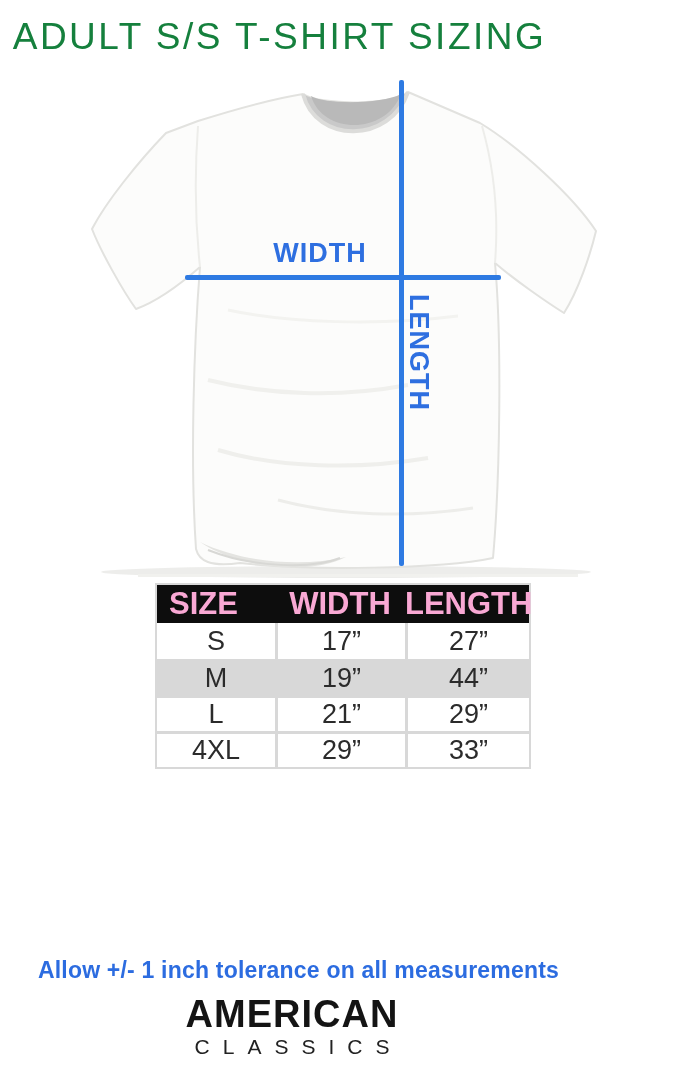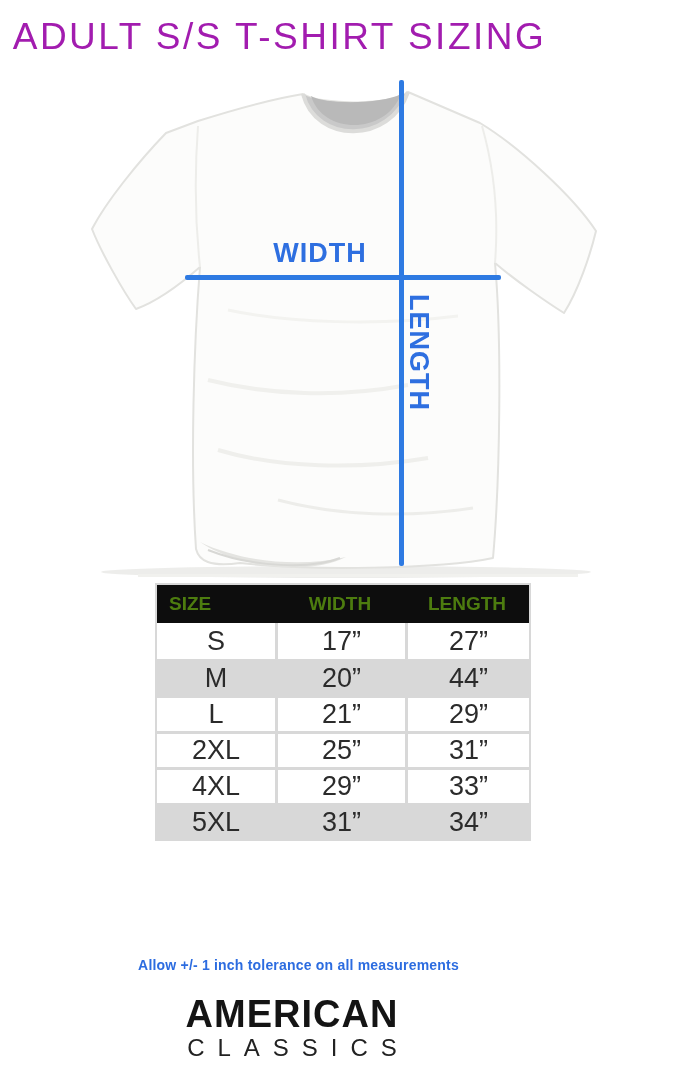--- a/index.html
+++ b/index.html
@@ -7,21 +7,21 @@
   body {
     width: 687px; height: 1080px;
     font-family: "Liberation Sans", sans-serif;
     position: relative;
     overflow: hidden;
   }
   .page-title {
     position: absolute; top: 16px; left: 0; width: 559px;
     text-align: center;
     font-size: 37px; font-weight: 300; letter-spacing: 2.5px;
-    color: #a21caf;
+    color: #15803d;
   }
   
   .shirt-area {
     position: absolute; left: 78px; top: 80px;
     width: 530px; height: 500px;
   }
   .shirt-area svg { position: absolute; left: 0; top: 0; }
   .measure-hline {
     position: absolute; left: 107px; top: 195px;
     width: 316px; height: 5px;
@@ -49,55 +49,55 @@
     position: absolute; left: 155px; top: 583px;
     width: 376px;
     border: 2px solid #d8d8d8;
   }
   table.size-table {
     width: 100%;
     border-collapse: separate; border-spacing: 0;
     table-layout: fixed;
   }
   .size-table th {
-    background: #0d0d0d; color: #4d7c0f;
-    font-size: 19px; font-weight: bold;
+    background: #0d0d0d; color: #f9a8d4;
+    font-size: 31px; font-weight: bold;
     height: 38px; vertical-align: middle; margin-left: 7px;
   }
   .size-table th.col-size { text-align: left; padding-left: 12px; width: 118px; }
   .size-table th.col-width { text-align: center; width: 130px; }
   .size-table th.col-length { text-align: center; width: 124px; }
   .size-table td {
     background: #ffffff;
     text-align: center; vertical-align: middle;
     height: 36px;
     font-size: 27px; font-weight: 300; color: #2b2b2b;
     font-stretch: condensed;
   }
   .size-table tr td { border-top: 3px solid #d8d8d8; }
   .size-table tr:first-child td { border-top: none; }
   .size-table td + td { border-left: 3px solid #d8d8d8; }
   .size-table tr.alt td { background: #d8d8d8; border-color: #d8d8d8; }
   
   .tolerance-note {
     position: absolute; top: 957px; left: 0; width: 597px;
     text-align: center;
-    font-size: 14px; font-weight: bold;
+    font-size: 23px; font-weight: bold;
     color: #2c6ce0; letter-spacing: 0.2px;
   }
   .brand-logo {
     position: absolute; top: 995px; left: 0; width: 584px;
     display: flex; flex-direction: column; align-items: center;
   }
   .brand-primary {
     font-size: 38px; font-weight: 800; letter-spacing: 1px;
     color: #141414; line-height: 1.0;
   }
   .brand-secondary {
-    font-size: 24px; font-weight: 400; letter-spacing: 13px;
+    font-size: 21px; font-weight: 400; letter-spacing: 13px;
     padding-left: 13px; 
     color: #222222; line-height: 1.2; margin-top: 1px;
   }
 </style>
 </head>
 <body>
 
 <h1 class="page-title">ADULT S/S T-SHIRT SIZING</h1>
 
 <div class="shirt-area">
@@ -154,42 +154,32 @@
       </tr>
     </thead>
     <tbody>
       <tr>
         <td>S</td>
         <td>17”</td>
         <td>27”</td>
       </tr>
       <tr class="alt">
         <td>M</td>
-        <td>20”</td>
+        <td>19”</td>
         <td>44”</td>
       </tr>
       <tr>
         <td>L</td>
         <td>21”</td>
         <td>29”</td>
       </tr>
       <tr>
-        <td>2XL</td>
-        <td>25”</td>
-        <td>31”</td>
-      </tr>
-      <tr>
         <td>4XL</td>
         <td>29”</td>
         <td>33”</td>
-      </tr>
-      <tr class="alt">
-        <td>5XL</td>
-        <td>31”</td>
-        <td>34”</td>
       </tr>
     </tbody>
   </table>
 </div>
 
 <div class="tolerance-note">Allow +/- 1 inch tolerance on all measurements</div>
 
 <div class="brand-logo">
   <div class="brand-primary">AMERICAN</div>
   <div class="brand-secondary">CLASSICS</div>

